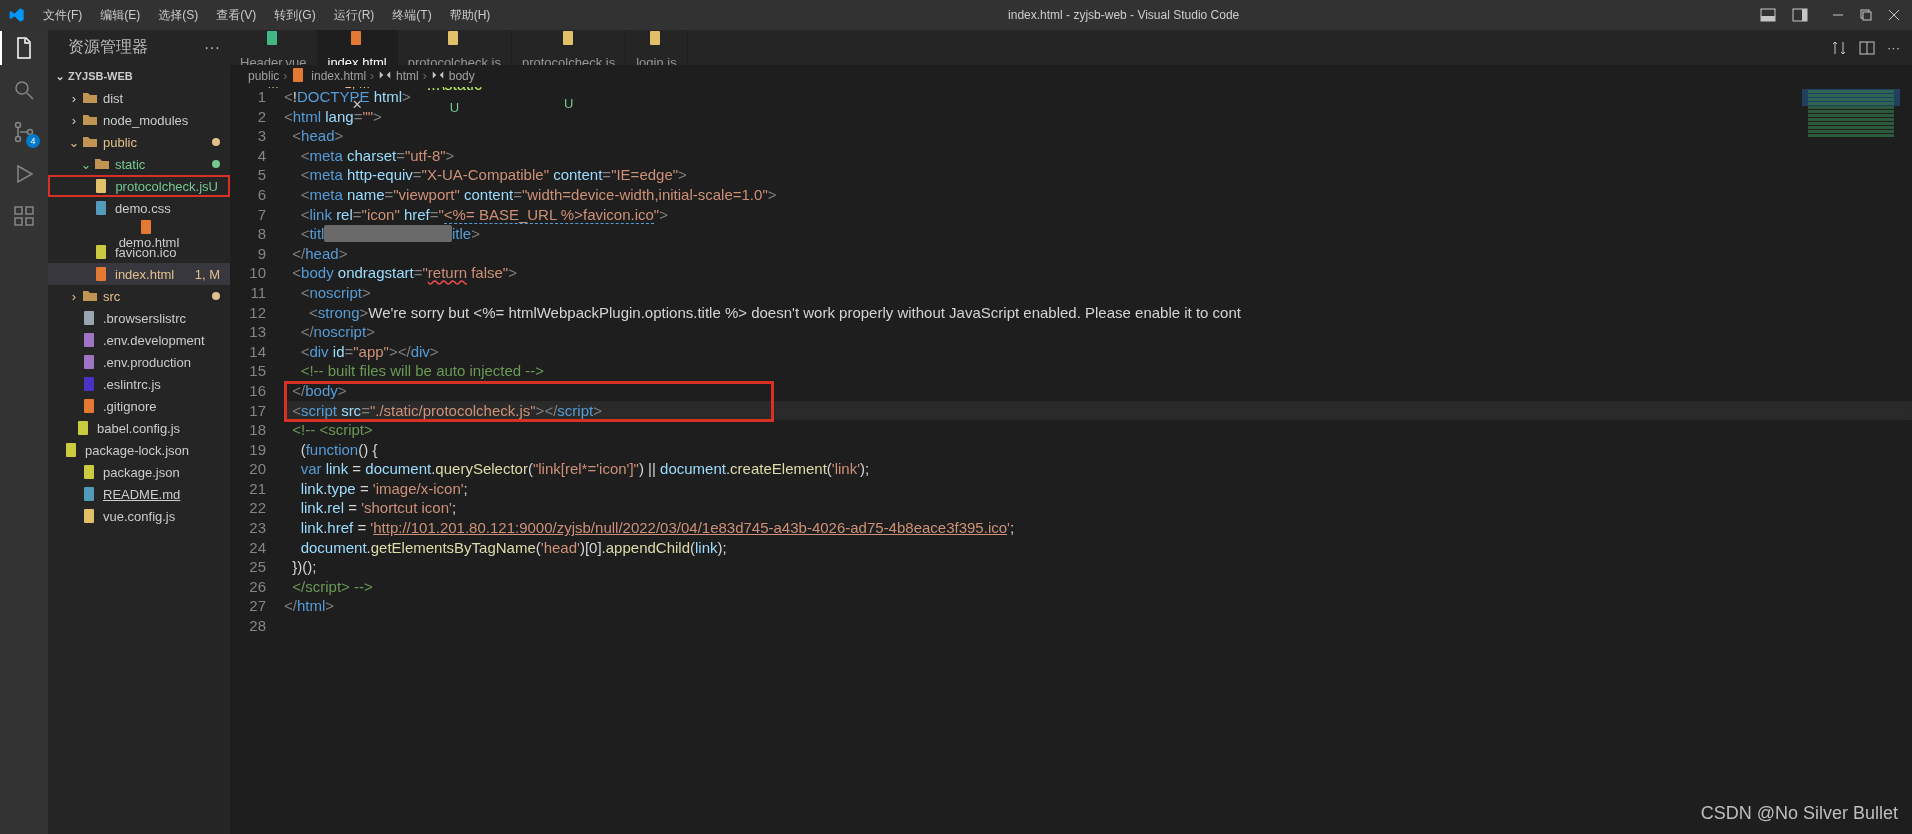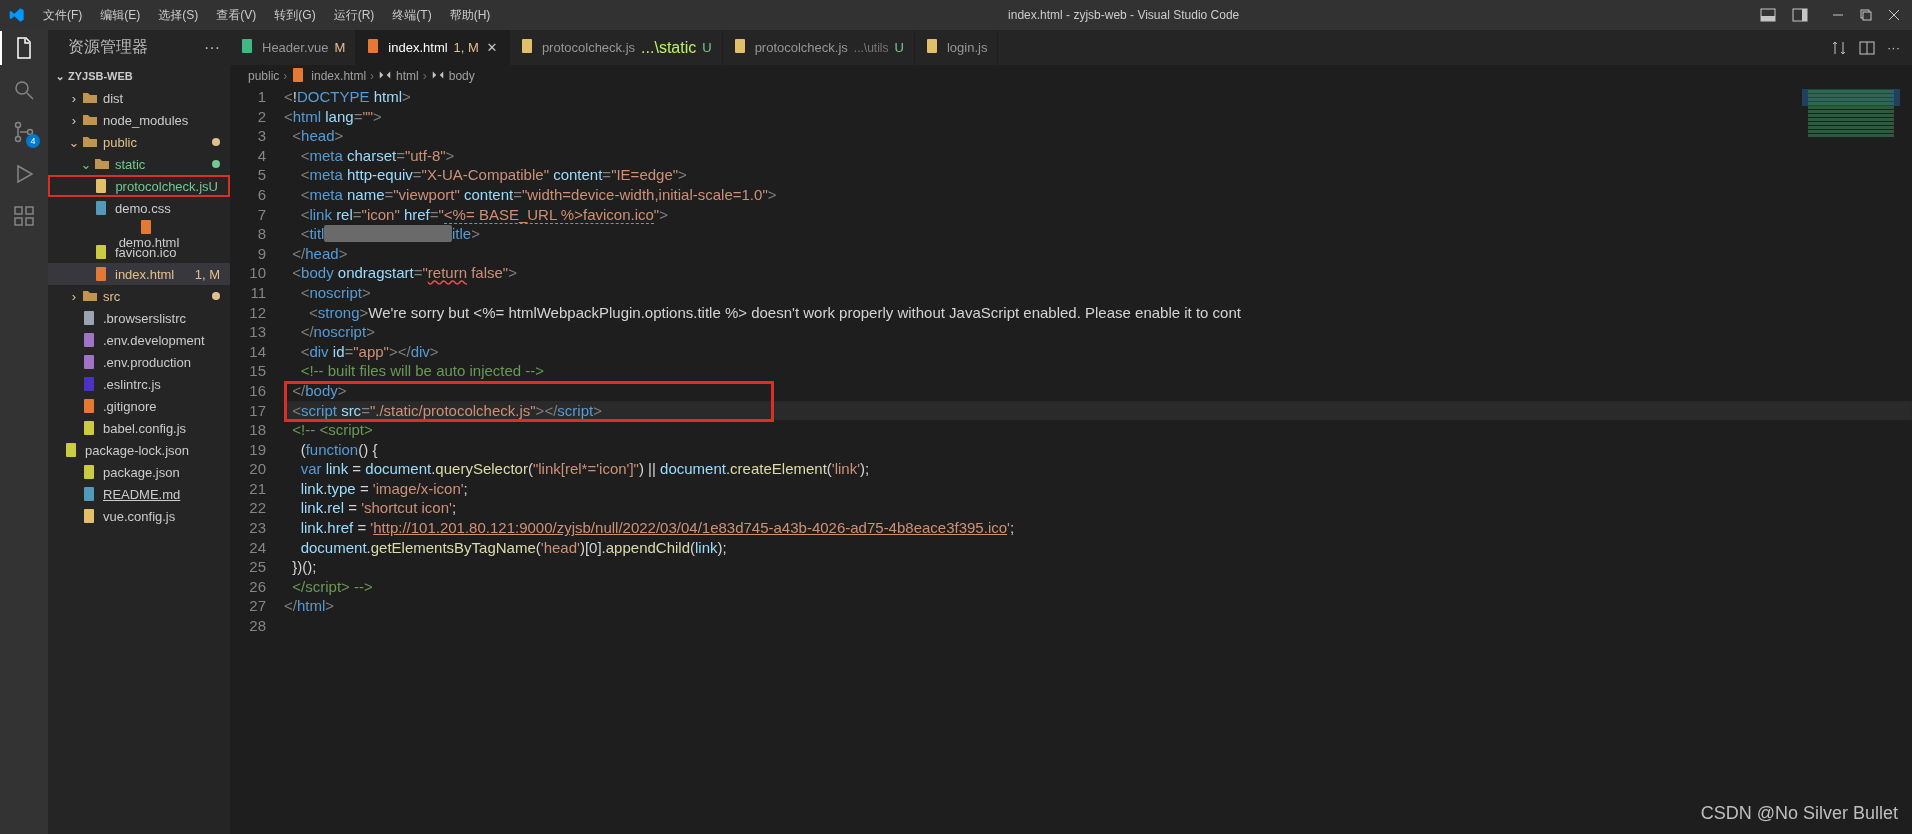--- a/index.html
+++ b/index.html
@@ -27,21 +27,21 @@
 .tree .row.git-u { color: #73c991; }
 .tree .row.git-m { color: #e2c08d; }
 .tree .status-letter { margin-left: auto; font-weight: normal; }
 .tree .row .tw { width: 16px; display:inline-flex; justify-content:center; }
 .tree .ico { width: 16px; height: 16px; display:inline-flex; align-items:center; justify-content:center; margin-right: 5px; }
 .tree .git-dot { width:8px; height:8px; border-radius:50%; margin-left:auto; }
 .git-dot.u { background:#73c991; } .git-dot.m { background:#e2c08d; }
 .red-box { border: 2px solid #d93025; }
 .editorarea { flex: 1; display: flex; flex-direction: column; background: #1e1e1e; min-width: 0; position:relative; }
 .tabs { height: 35px; background: #252526; display: flex; align-items: stretch; }
-.tab { display: flex; align-items: center; padding: 0 10px; gap: 6px; color: #969696; font-size: 13px; border-right: 1px solid #1e1e1e; cursor:pointer; }
+.tab { display: flex; align-items: center; padding: 0 10px; gap: 6px; color: #969696; font-size: 13px; border-right: 1px solid #1e1e1e; cursor:pointer;flex-direction:column; }
 .tab.active { background: #1e1e1e; color: #ffffff; }
 .tab .badge { font-size: 13px; }
 .tab .close { width:14px; height:14px; display:inline-flex; align-items:center; justify-content:center; color:#c5c5c5; }
 .tab-actions { margin-left:auto; display:flex; align-items:center; gap:12px; padding:0 12px; color:#c5c5c5; }
 .breadcrumbs { height: 22px; background: #1e1e1e; color: #a0a0a0; font-size: 12px; display: flex; align-items: center; padding-left: 18px; gap: 4px; }
 .breadcrumbs .sep { color: #6a6a6a; }
 .code { flex: 1; display: flex; overflow: hidden; font-family: Consolas, "Courier New", monospace; font-size: 15px; position:relative; }
 .gutter { width: 54px; text-align: right; padding-right: 18px; color: #858585; }
 .gutter .ln { height: 19.6px; line-height: 19.6px; }
 .code-content { flex: 1; overflow: hidden; white-space: pre; color: #d4d4d4; }
@@ -285,21 +285,21 @@
         </div>
         <div class="row" style="padding-left: 18px;">
           <span class="tw"></span>
           <span class="ico">
             <svg class="icon-svg" viewBox="0 0 16 16">
               <rect x="2" y="1" width="10" height="14" rx="1" fill="#e37933"></rect>
             </svg>
           </span>
           <span>.gitignore</span>
         </div>
-        <div class="row" style="padding-left: 18px;">
+        <div class="row" style="padding-left: 12px;">
           <span class="tw"></span>
           <span class="ico">
             <svg class="icon-svg" viewBox="0 0 16 16">
               <rect x="2" y="1" width="10" height="14" rx="1" fill="#cbcb41"></rect>
             </svg>
           </span>
           <span>babel.config.js</span>
         </div>
         <div class="row" style="padding-left: 0;">
           <span class="tw"></span>

